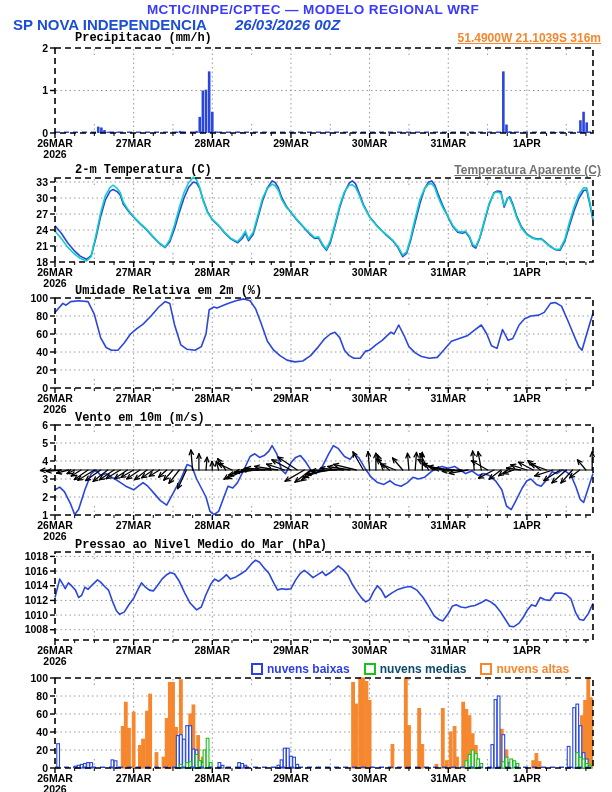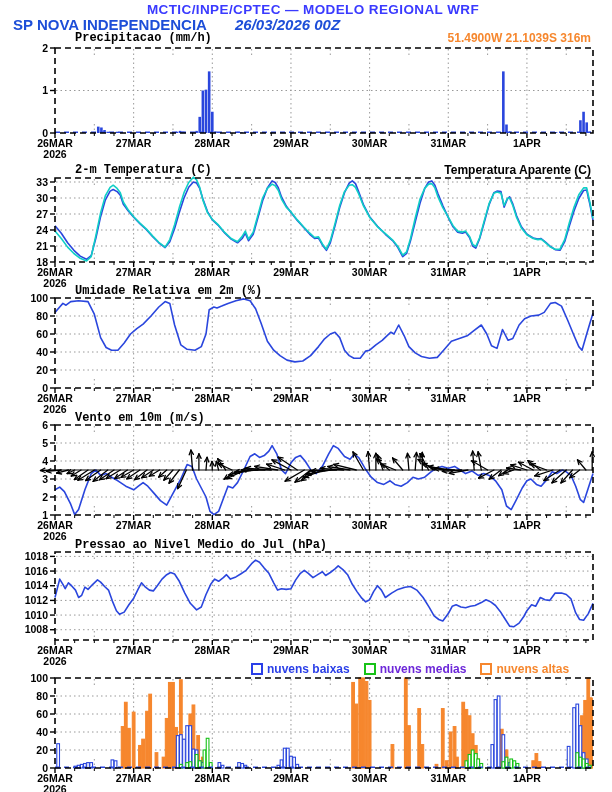--- a/index.html
+++ b/index.html
@@ -5,25 +5,25 @@
   html,body{margin:0;padding:0;background:#fff;}
   #root{position:relative;width:612px;height:792px;background:#fff;overflow:hidden;
         font-family:"Liberation Sans",sans-serif;font-weight:bold;margin-left:7px;-webkit-font-smoothing:none;}
   .hdr1{position:absolute;top:2px;left:40px;right:40px;text-align:center;
         color:#3a3aff;font-size:13.5px;letter-spacing:.4px;white-space:nowrap;}
   .hdr2{position:absolute;top:16px;left:0;right:0;height:14px;color:#1d4ed8;font-size:15px;}
   .hdr2 .station{position:absolute;left:6px;}
   .hdr2 .run{position:absolute;left:228px;font-style:italic;}
   .trow{position:absolute;left:0;right:0;height:14px;font-size:12px;white-space:nowrap;}
   .trow .t1{position:absolute;left:68px;color:#000;font-family:Liberation Mono, monospace;}
-  .trow .t2{position:absolute;right:28px;}
+  .trow .t2{position:absolute;right:18px;text-decoration:underline;}
   .c-orange{color:#f6872e}
-  .c-cyan{color:#000000}
+  .c-cyan{color:#737373}
   .c-blue{color:#2a3fe8}
-  .c-green{color:#6d28d9}
+  .c-green{color:#0c4a6e}
   .legend{position:absolute;left:244px;right:2px;display:flex;gap:14px;align-items:center;}
   .litem{display:inline-flex;align-items:center;gap:4px;font-size:12px;}
   .sq{width:8px;height:8px;background:#fff;border:2px solid;display:inline-block;}
   .sq.b{border-color:#2a3fe8}.sq.g{border-color:#17c217}.sq.o{border-color:#f6872e}
   svg#plots{position:absolute;left:0;top:0;}
   svg text{font-family:"Liberation Sans",sans-serif;font-weight:bold;fill:#000;}
 </style>
 </head>
 <body>
 
@@ -47,21 +47,21 @@
 
   <div class="trow" style="top:284px">
     <span class="t1">Umidade Relativa em 2m (%)</span>
   </div>
 
   <div class="trow" style="top:411px">
     <span class="t1">Vento em 10m (m/s)</span>
   </div>
 
   <div class="trow" style="top:538px">
-    <span class="t1">Pressao ao Nivel Medio do Jul (hPa)</span>
+    <span class="t1">Pressao ao Nivel Medio do Mar (hPa)</span>
   </div>
 
   <div class="trow" style="top:662px">
     <span class="legend">
       <span class="litem c-blue">
         <span class="sq b"></span>
         <span>nuvens baixas</span>
       </span>
       <span class="litem c-green">
         <span class="sq g"></span>

